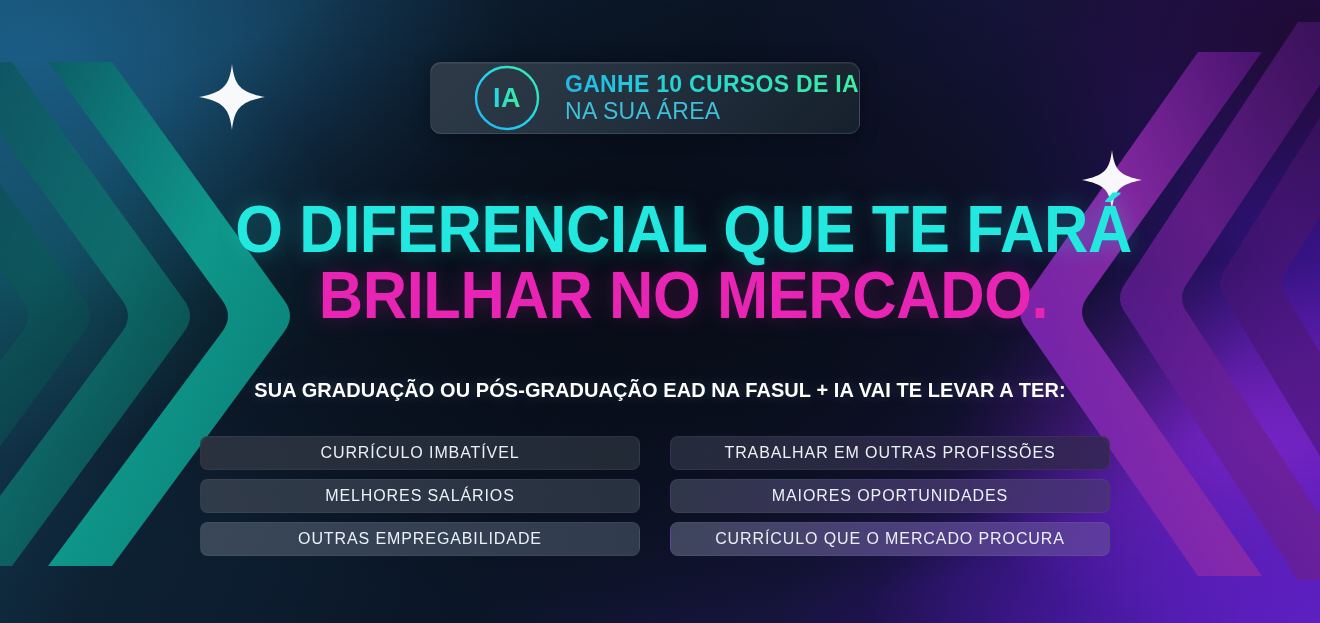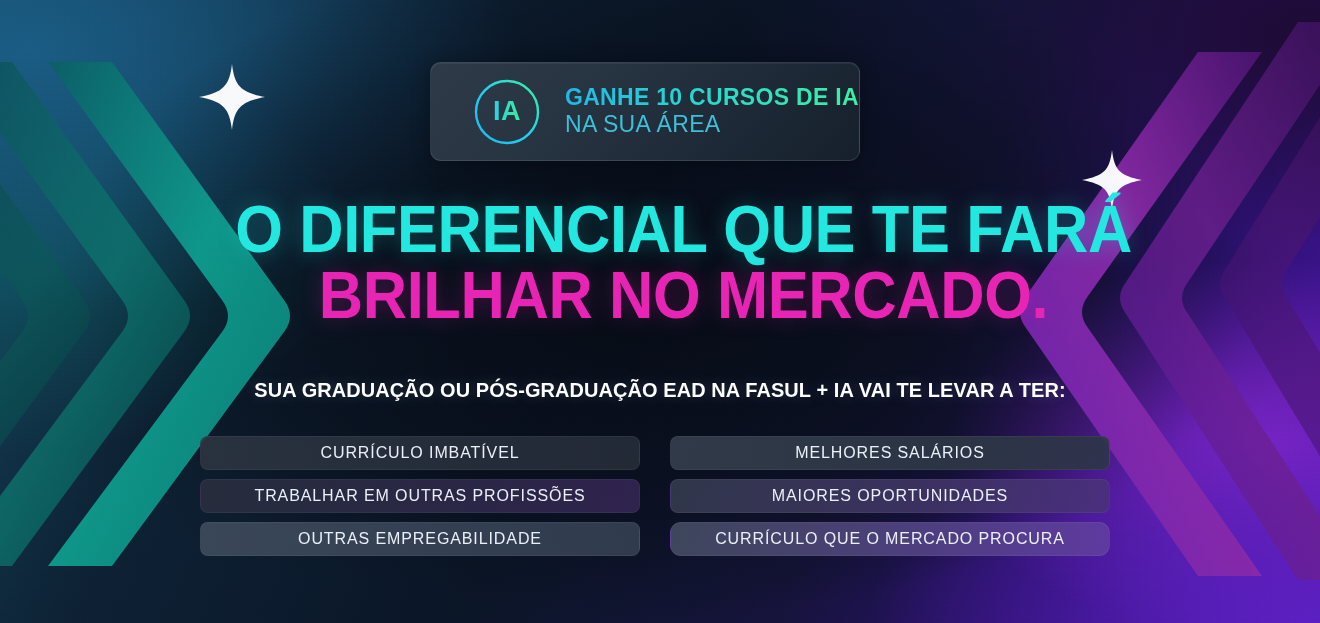--- a/index.html
+++ b/index.html
@@ -50,21 +50,21 @@
   .chev-left  { left: -130px; width: 460px; }
   .chev-right { right: -120px; width: 430px; }
 
   
   .sparkle { position: absolute; }
 
   
   .badge {
     position: absolute;
     left: 430px; top: 62px;
-    width: 430px; height: 99px;
+    width: 430px; height: 72px;
     border-radius: 11px;
     background: linear-gradient(135deg, #2e3a48 0%, #273442 34%, #1d2936 70%, #16202c 100%);
     border: 1px solid rgba(150,180,205,0.17);
     box-shadow: 0 2px 18px rgba(0,0,0,0.35), inset 0 1px 0 rgba(255,255,255,0.05);
     display: flex;
     align-items: center;
     padding-left: 42px;
     box-sizing: border-box;
   }
   .ia-ring {
@@ -161,21 +161,21 @@
     letter-spacing: 0.9px;
     color: #eaf0f7;
     box-sizing: border-box;
     border: 1px solid rgba(255,255,255,0.05);
   }
   .pill.l0 { background: linear-gradient(100deg, rgba(44,52,64,0.92) 0%, rgba(38,46,58,0.88) 100%); }
   .pill.l1 { background: linear-gradient(100deg, rgba(52,62,76,0.92) 0%, rgba(44,54,68,0.88) 100%); }
   .pill.l2 { background: linear-gradient(100deg, rgba(62,74,92,0.93) 0%, rgba(52,64,82,0.90) 100%); }
   .pill.r0 { background: linear-gradient(100deg, rgba(40,46,62,0.92) 0%, rgba(52,38,84,0.88) 100%); }
   .pill.r1 { background: linear-gradient(100deg, rgba(52,58,78,0.92) 0%, rgba(74,50,122,0.88) 100%); }
-  .pill.r2 { background: linear-gradient(100deg, rgba(66,74,96,0.93) 0%, rgba(96,62,160,0.90) 100%); border-radius: 11px; }
+  .pill.r2 { background: linear-gradient(100deg, rgba(66,74,96,0.93) 0%, rgba(96,62,160,0.90) 100%); }
 </style>
 </head>
 <body>
 
 <div id="banner">
 
   <div class="bg-base"></div>
   <div class="bg-dim"></div>
   <div class="bg-noise"></div>
 
@@ -262,20 +262,20 @@
 
   <div class="headline">
     <div class="h-line h-cyan">O DIFERENCIAL QUE TE FARÁ</div>
     <div class="h-line h-magenta">BRILHAR NO MERCADO.</div>
   </div>
 
   <div class="subhead">SUA GRADUAÇÃO OU PÓS-GRADUAÇÃO EAD NA FASUL + IA VAI TE LEVAR A TER:</div>
 
   <div class="pill-grid">
     <div class="pill l0">CURRÍCULO IMBATÍVEL</div>
+    <div class="pill r0">TRABALHAR EM OUTRAS PROFISSÕES</div>
     <div class="pill l1">MELHORES SALÁRIOS</div>
-    <div class="pill r0">TRABALHAR EM OUTRAS PROFISSÕES</div>
     <div class="pill r1">MAIORES OPORTUNIDADES</div>
     <div class="pill l2">OUTRAS EMPREGABILIDADE</div>
     <div class="pill r2">CURRÍCULO QUE O MERCADO PROCURA</div>
   </div>
 
 </div>
 
 </body></html>

